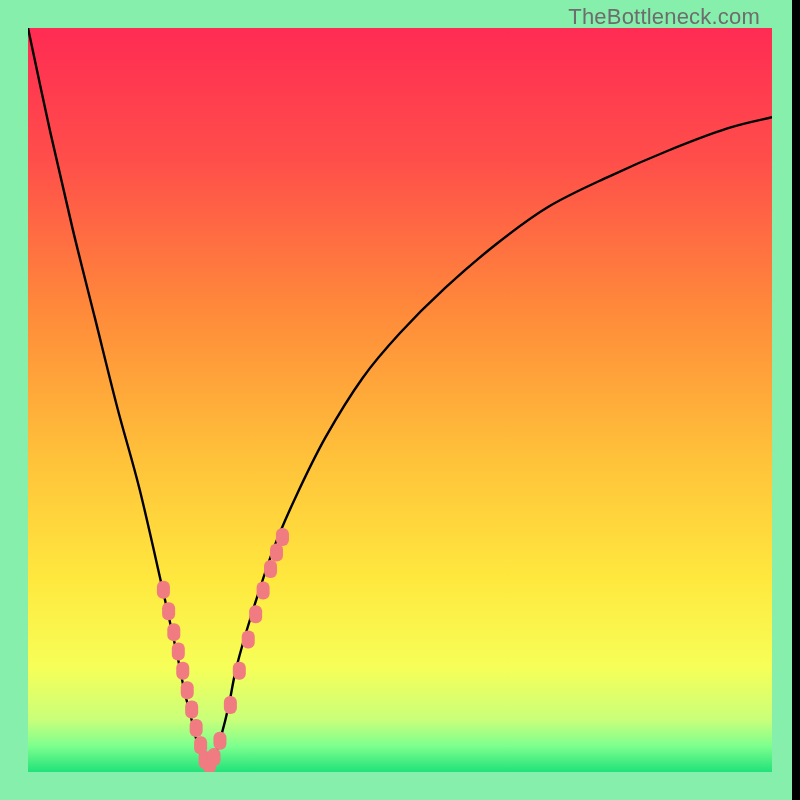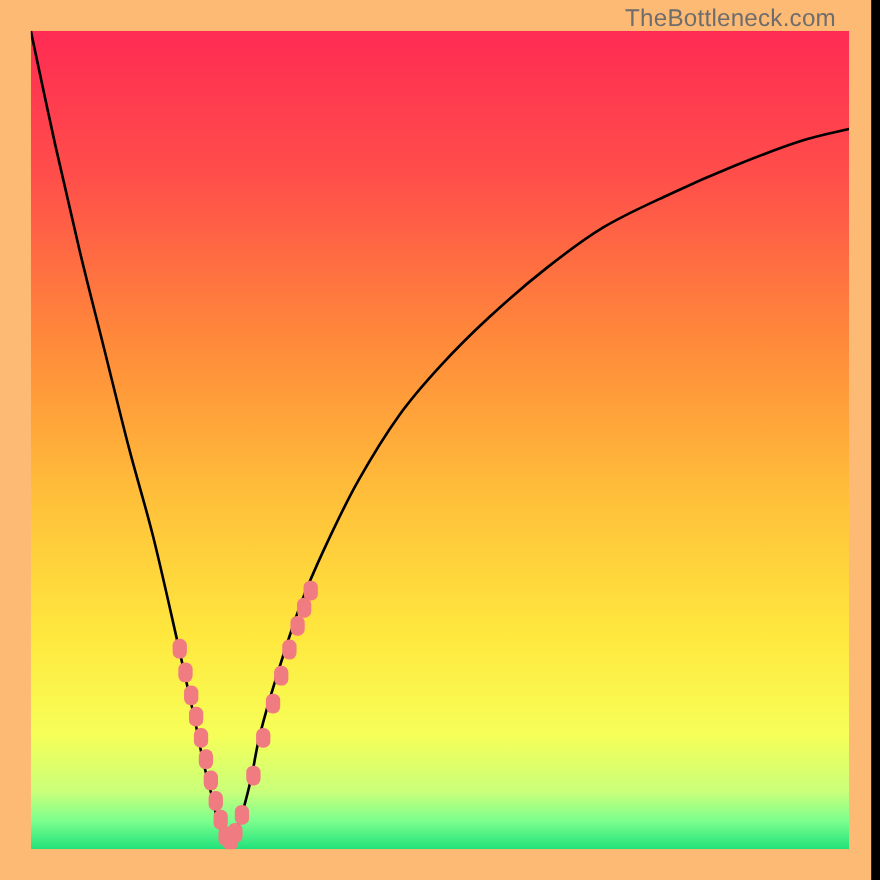--- a/index.html
+++ b/index.html
@@ -8,21 +8,21 @@
     width: 800px;
     height: 800px;
     overflow: hidden;
     background: #000;
     font-family: Arial, Helvetica, sans-serif;
   }
   .frame {
     position: absolute;
     left: 0; top: 0;
     width: 792px; height: 800px;
-    background: #fdba74;
+    background: #86efac;
   }
   .plot {
     position: absolute;
     left: 28px;
     top: 28px;
     width: 744px;
     height: 744px;
     overflow: hidden;
   }
   .watermark {

